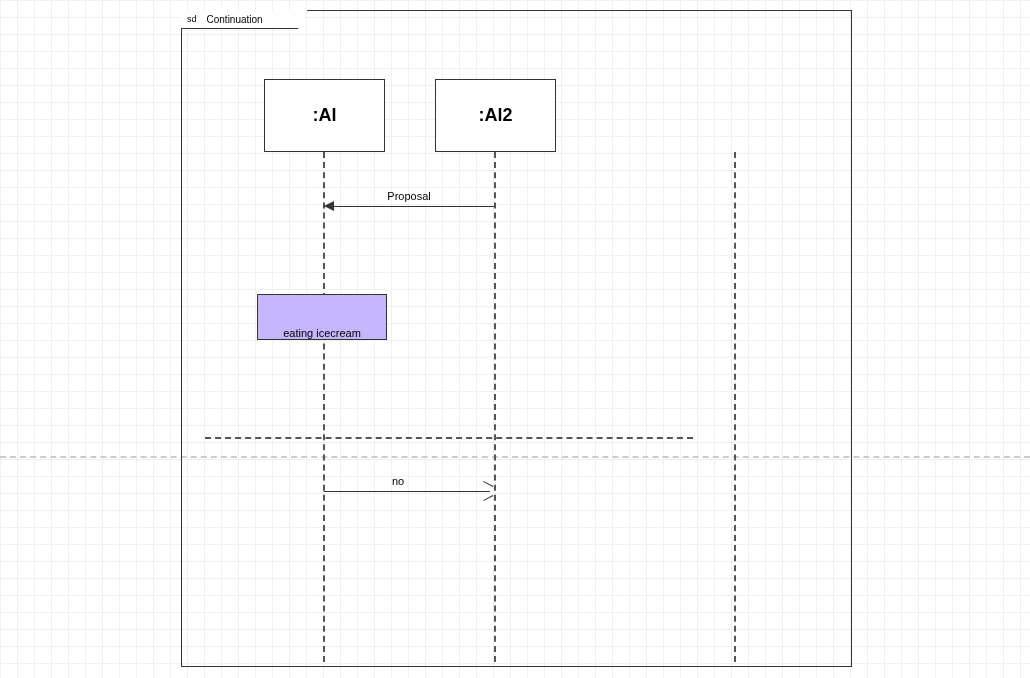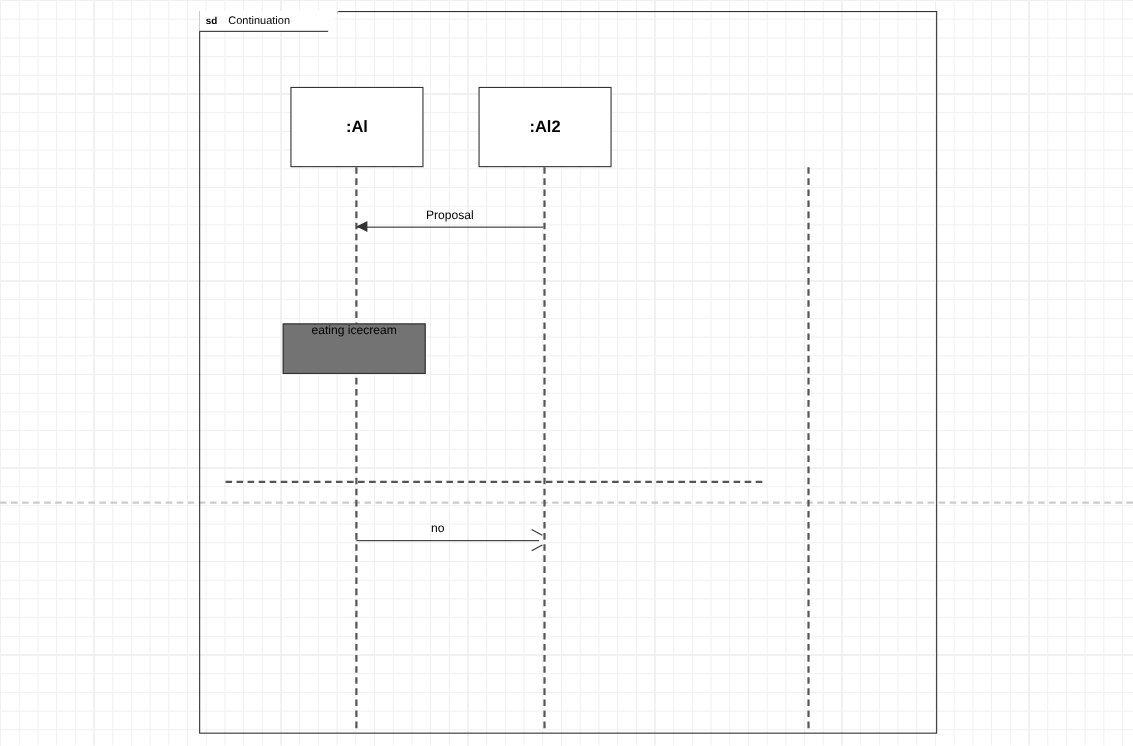--- a/index.html
+++ b/index.html
@@ -15,35 +15,35 @@
     background-size:17px 17px,17px 17px,85px 85px,85px 85px;
   }
   .hcut{position:absolute;left:0;right:0;top:456px;border-top:2px dashed #ccc;}
   .frame{position:absolute;border:1.5px solid #333;background:rgba(255,255,255,0);}
   .frame-tab{
     position:absolute;top:-1px;left:-1px;height:18px;padding:0 10px 0 6px;
     border:1.5px solid #333;border-top:0;border-left:0;background:#fff;
     display:flex;align-items:center;gap:10px;font-size:10px;white-space:nowrap;
     clip-path:polygon(0 0,100% 0,calc(100% - 10px) 100%,0 100%);
   }
-  .frame-tab .sd{font-weight:bold;font-size:9px;}
+  .frame-tab .sd{font-weight:normal;font-size:9px;}
   .lifeline-head{
     position:absolute;border:1.5px solid #333;background:#fff;
     display:flex;align-items:center;justify-content:center;
-    font-size:15px;font-weight:bold;
+    font-size:18px;font-weight:bold;
   }
   .lifeline{position:absolute;width:0;border-left:2px dashed #555;}
   .msg-label{position:absolute;font-size:11px;text-align:right;transform:translateX(-50%);}
   .msg-line{position:absolute;height:0;border-top:1.5px solid #333;}
   .arrow-left{position:absolute;width:0;height:0;border-top:5px solid transparent;border-bottom:5px solid transparent;border-right:10px solid #333;}
   .arrow-right-open{position:absolute;width:10px;height:10px;}
   .arrow-right-open::before,.arrow-right-open::after{content:"";position:absolute;right:0;width:11px;height:0;border-top:1.5px solid #333;}
   .arrow-right-open::before{top:0;transform-origin:right center;transform:rotate(28deg);}
   .arrow-right-open::after{bottom:0;transform-origin:right center;transform:rotate(-28deg);}
-  .state-box{position:absolute;border:1.5px solid #333;background:#737373;display:flex;align-items:flex-start;justify-content:center;font-size:11px;}
+  .state-box{position:absolute;border:1.5px solid #333;background:#c4b5fd;display:flex;align-items:flex-end;justify-content:center;font-size:11px;}
   .cont-box{position:absolute;border:1.5px solid #333;background:#fff;border-radius:22px;display:flex;align-items:center;justify-content:center;font-size:14px;font-weight:bold;}
   .alt-sep{position:absolute;height:0;border-top:2px dashed #555;}
 </style>
 </head>
 <body>
 
 <div class="canvas">
   <div class="grid"></div>
   <div class="hcut"></div>
 

